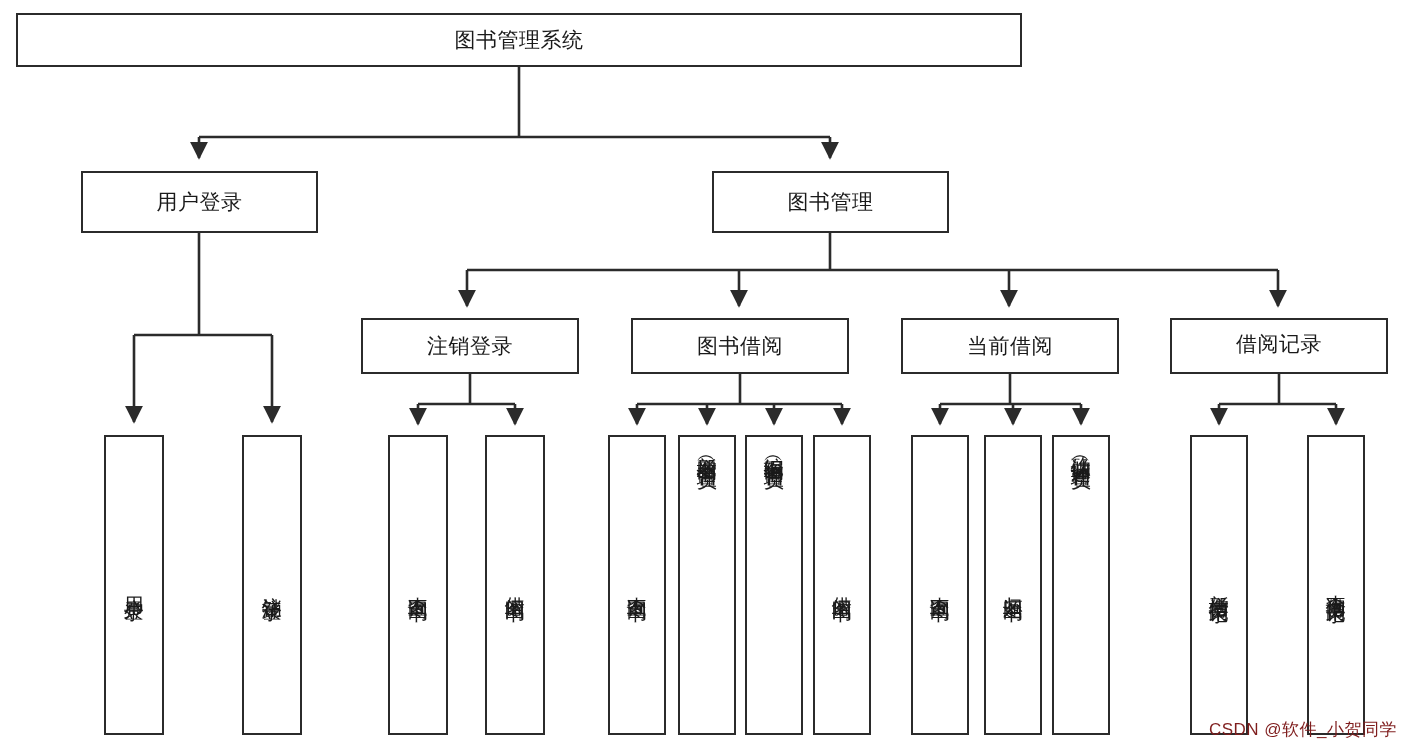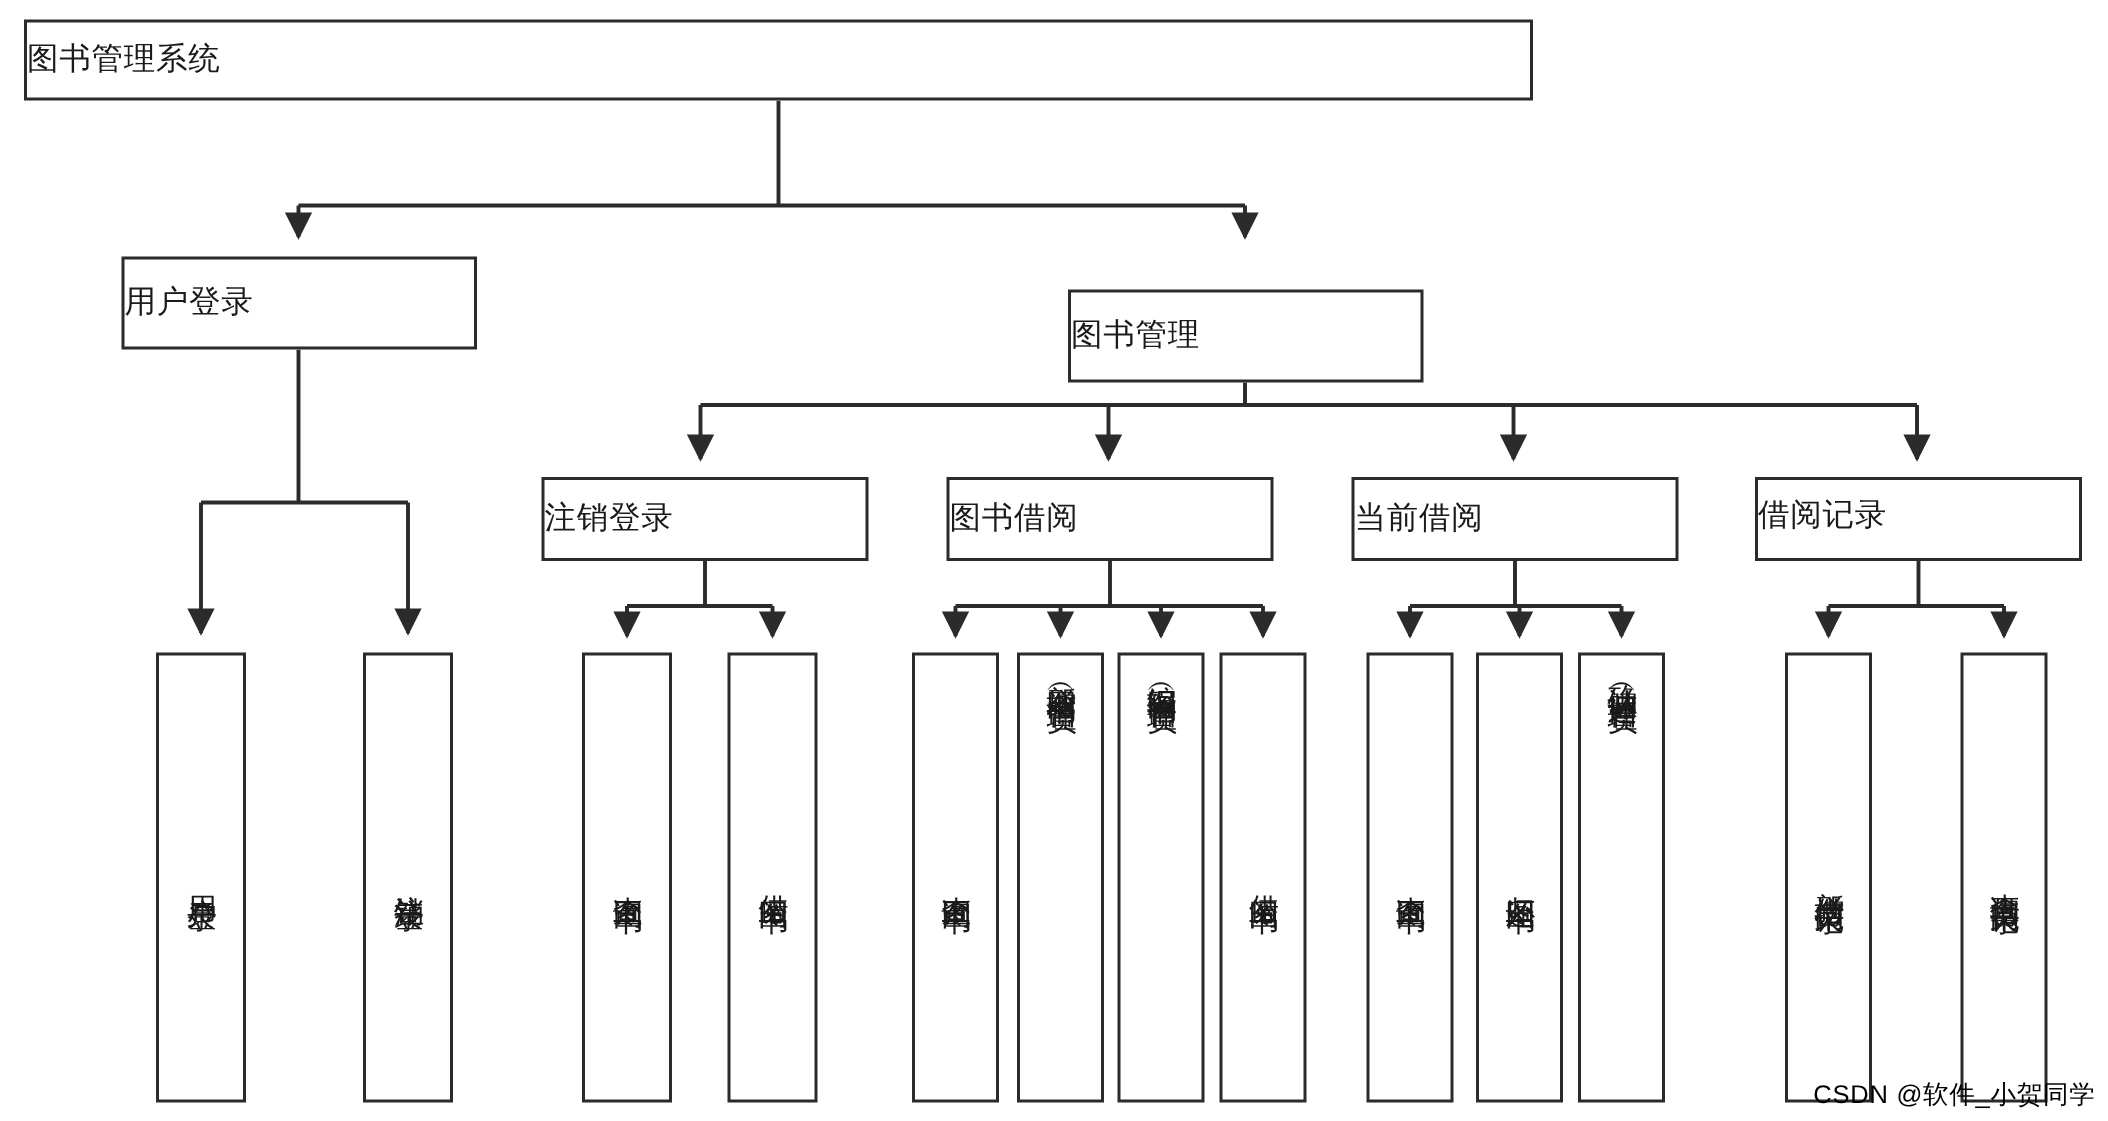--- a/index.html
+++ b/index.html
@@ -26,21 +26,21 @@
     width: 1405px;
     height: 747px;
   }
   .node {
     position: absolute;
     box-sizing: border-box;
     background: #ffffff;
     border: 2px solid #2b2b2b;
     display: flex;
     align-items: center;
-    justify-content: flex-start;
+    justify-content: center;
     color: #1a1a1a;
   }
   .node-h .label {
     font-size: 21px;
     line-height: 1.2;
     letter-spacing: 0.5px;
     white-space: nowrap;
   }
   .node-v {
     align-items: center;
@@ -57,21 +57,21 @@
     max-height: 100%;
   }
   .node-v.top-align {
     align-items: flex-start;
   }
   .watermark {
     position: absolute;
     right: 8px;
     bottom: 6px;
     font-size: 17px;
-    color: #000000;
+    color: #7f1d1d;
     white-space: nowrap;
     letter-spacing: 0.5px;
   }
 </style>
 </head>
 <body>
 
 <div id="diagram-root">
 
   <svg class="connectors" viewBox="0 0 1405 747" xmlns="http://www.w3.org/2000/svg">
@@ -124,21 +124,21 @@
     </g>
   </svg>
 
   <div class="node node-h" style="left:16px; top:13px; width:1006px; height:54px;">
     <span class="label">图书管理系统</span>
   </div>
 
   <div class="node node-h" style="left:81px; top:171px; width:237px; height:62px;">
     <span class="label">用户登录</span>
   </div>
-  <div class="node node-h" style="left:712px; top:171px; width:237px; height:62px;margin-top:22px;">
+  <div class="node node-h" style="left:712px; top:171px; width:237px; height:62px;">
     <span class="label">图书管理</span>
   </div>
 
   <div class="node node-h" style="left:361px; top:318px; width:218px; height:56px;">
     <span class="label">注销登录</span>
   </div>
   <div class="node node-h" style="left:631px; top:318px; width:218px; height:56px;">
     <span class="label">图书借阅</span>
   </div>
   <div class="node node-h" style="left:901px; top:318px; width:218px; height:56px;">

